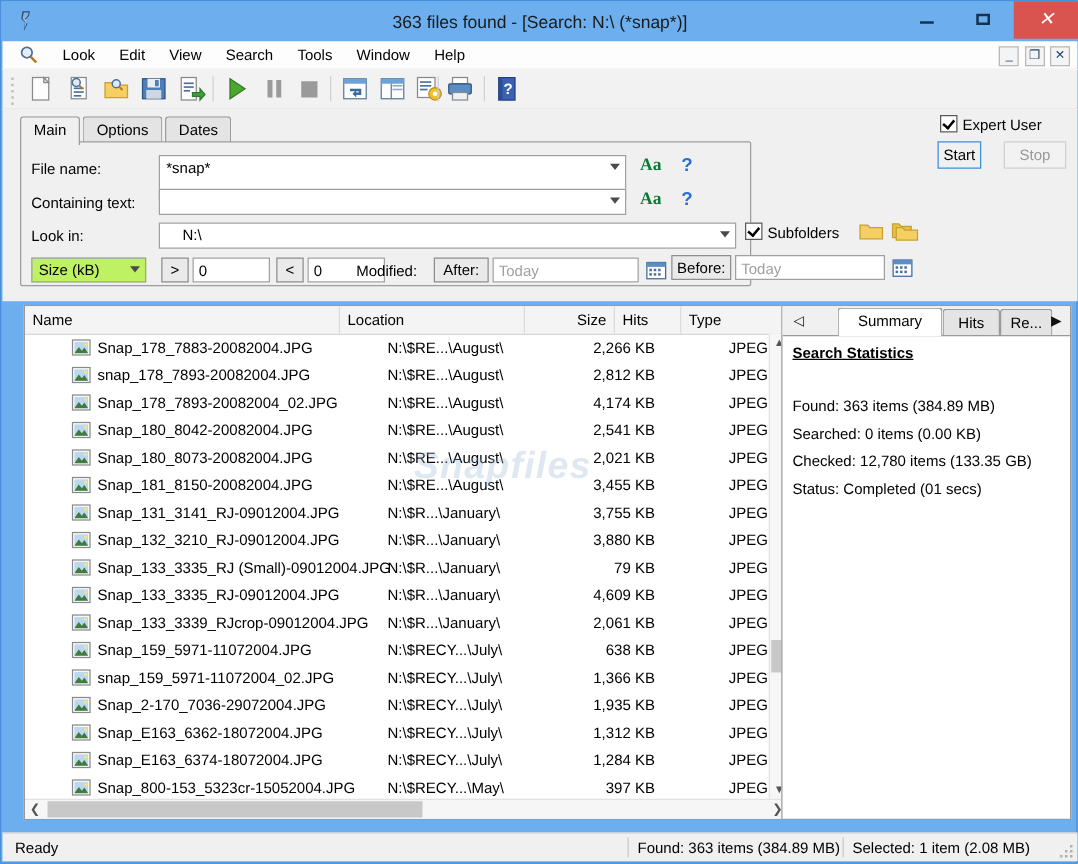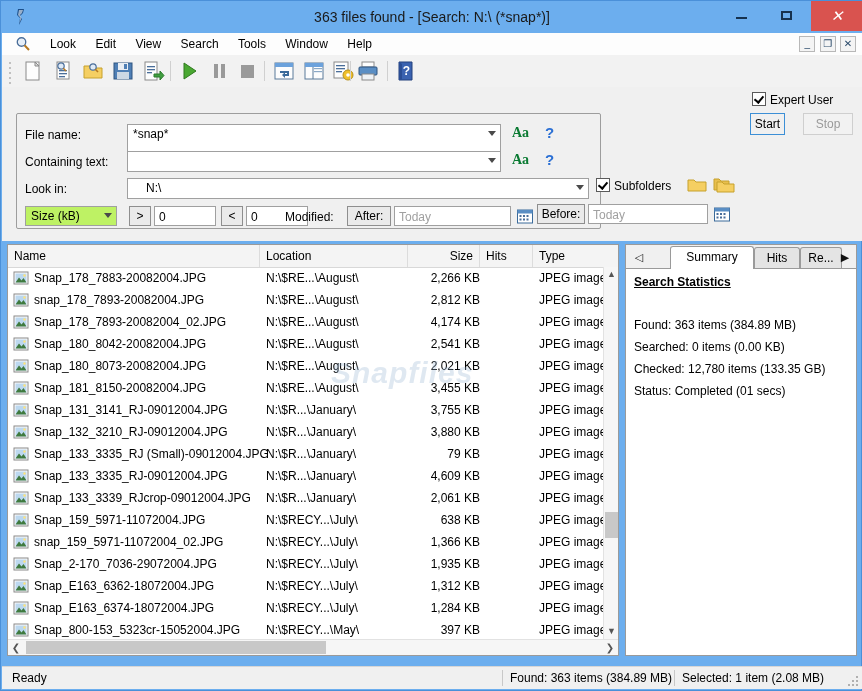--- a/index.html
+++ b/index.html
@@ -137,38 +137,38 @@
   }
   .btn.primary{border:1px solid #3c8fd6;background:#f0f0f0;}
   .btn.disabled{color:#9a9a9a;background:#f2f2f2;border-color:#cfcfcf;}
   .sizebtn{
     position:absolute;border:1px solid #8e8e8e;background:#eaeaea;
     box-sizing:border-box;text-align:center;font-size:12px;color:#000;cursor:default;
   }
   .ph{color:#a0a0a0;}
   
   .results{
-    position:absolute;left:6px;top:243px;width:612px;height:412px;
+    position:absolute;left:18px;top:243px;width:612px;height:412px;
     background:#fff;border:1px solid #9a9a9a;box-sizing:border-box;
   }
   .colhdr{
     position:absolute;left:0;top:0;width:610px;height:22px;
     background:#f4f4f4;border-bottom:1px solid #d8d8d8;
   }
   .col{
     position:absolute;top:0;height:22px;line-height:22px;
     font-size:12px;color:#000;border-right:1px solid #dcdcdc;
     box-sizing:border-box;padding:0 6px;cursor:default;
   }
   .col.r{text-align:right;}
   .rows{
     position:absolute;left:0;top:22px;width:595px;height:372px;overflow:hidden;
   }
   .row{
-    position:relative;height:22px;line-height:22px;white-space:nowrap;
+    position:relative;height:22px;line-height:22px;white-space:nowrap;margin-left:32px;
   }
   .row .nm{position:absolute;left:26px;top:0;font-size:12px;color:#000;}
   .row .ic{position:absolute;left:5px;top:3px;width:16px;height:16px;}
   .row .lo{position:absolute;left:258px;top:0;font-size:12px;color:#000;}
   .row .sz{position:absolute;left:398px;width:74px;top:0;text-align:right;font-size:12px;color:#000;}
   .row .ty{position:absolute;left:531px;top:0;font-size:12px;color:#000;}
   .vscroll{
     position:absolute;right:0;top:22px;width:15px;height:372px;
     background:#f6f6f6;border-left:1px solid #e2e2e2;box-sizing:border-box;
   }
@@ -388,20 +388,25 @@
       <svg width="24" height="24" viewBox="0 0 24 24">
           <path d="M5 3 L18 3 L18 21 L5 21 Z" fill="#3a62b0" stroke="#22407c"></path>
           <path d="M5 3 L8 5 L8 21 L5 21 Z" fill="#2a4d94"></path>
           <text x="12.5" y="16" font-size="12" font-weight="bold" fill="#ffffff" text-anchor="middle" font-family="Liberation Sans, sans-serif">?</text>
         </svg>
     </span>
   </div>
 
   <div class="panel">
 
+    <div class="tabs">
+      <span class="tab active">Main</span>
+      <span class="tab">Options</span>
+      <span class="tab">Dates</span>
+    </div>
 
     <div class="group">
       <span class="fld-label" style="left:8px;top:14px">File name:</span>
       <div class="combo" style="left:110px;top:10px;width:374px;height:36px">
         <span class="val">*snap*</span>
         <i class="arrow"></i>
       </div>
       <span class="aa" style="left:495px;top:11px">Aa</span>
       <span class="qm" style="left:528px;top:10px">?</span>
 

